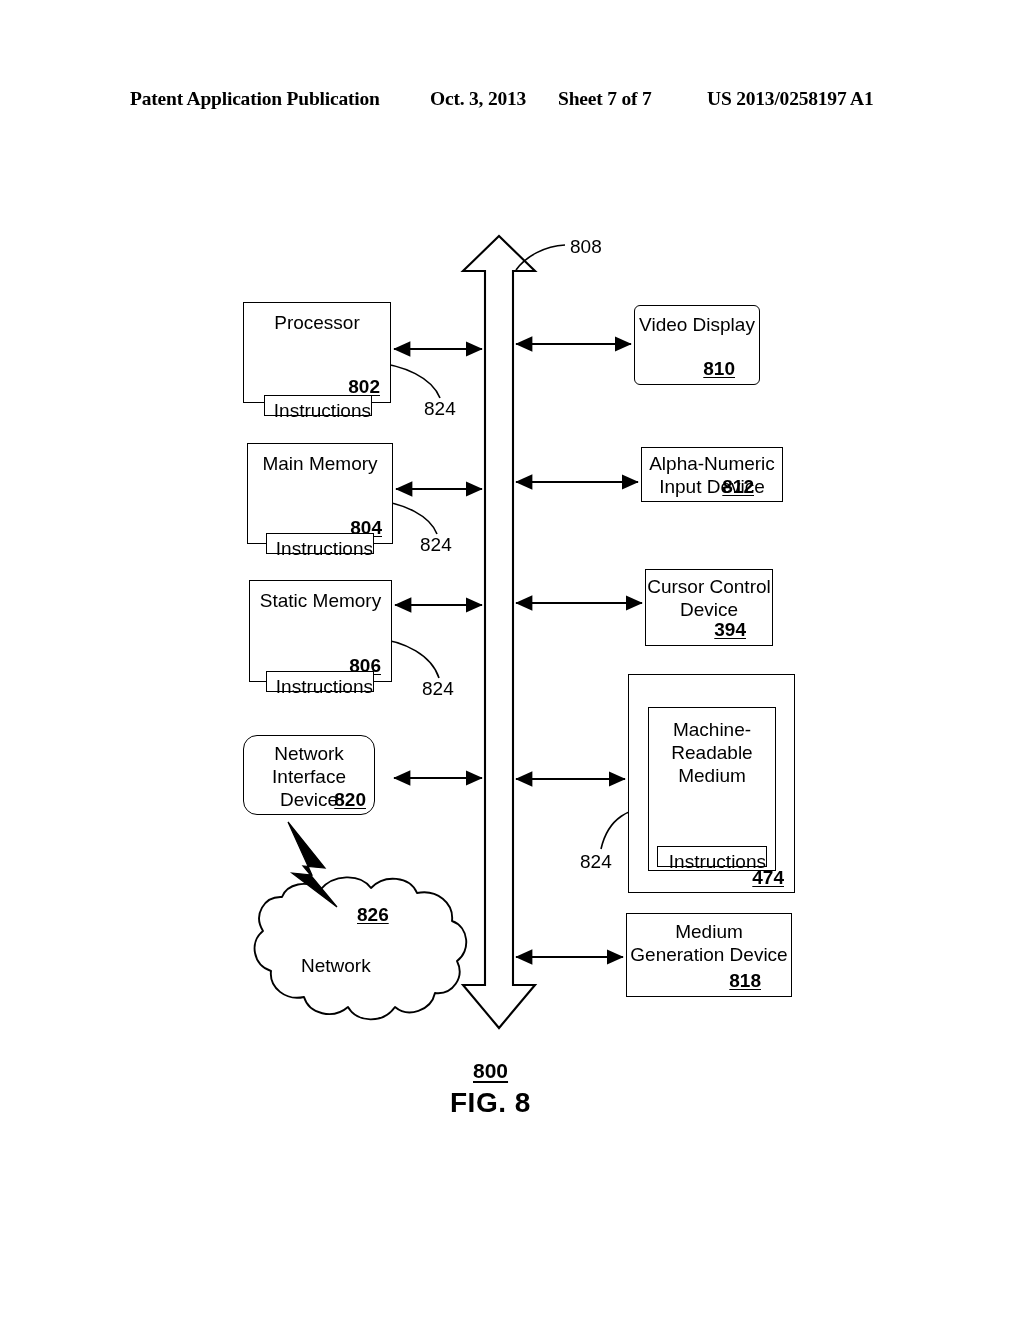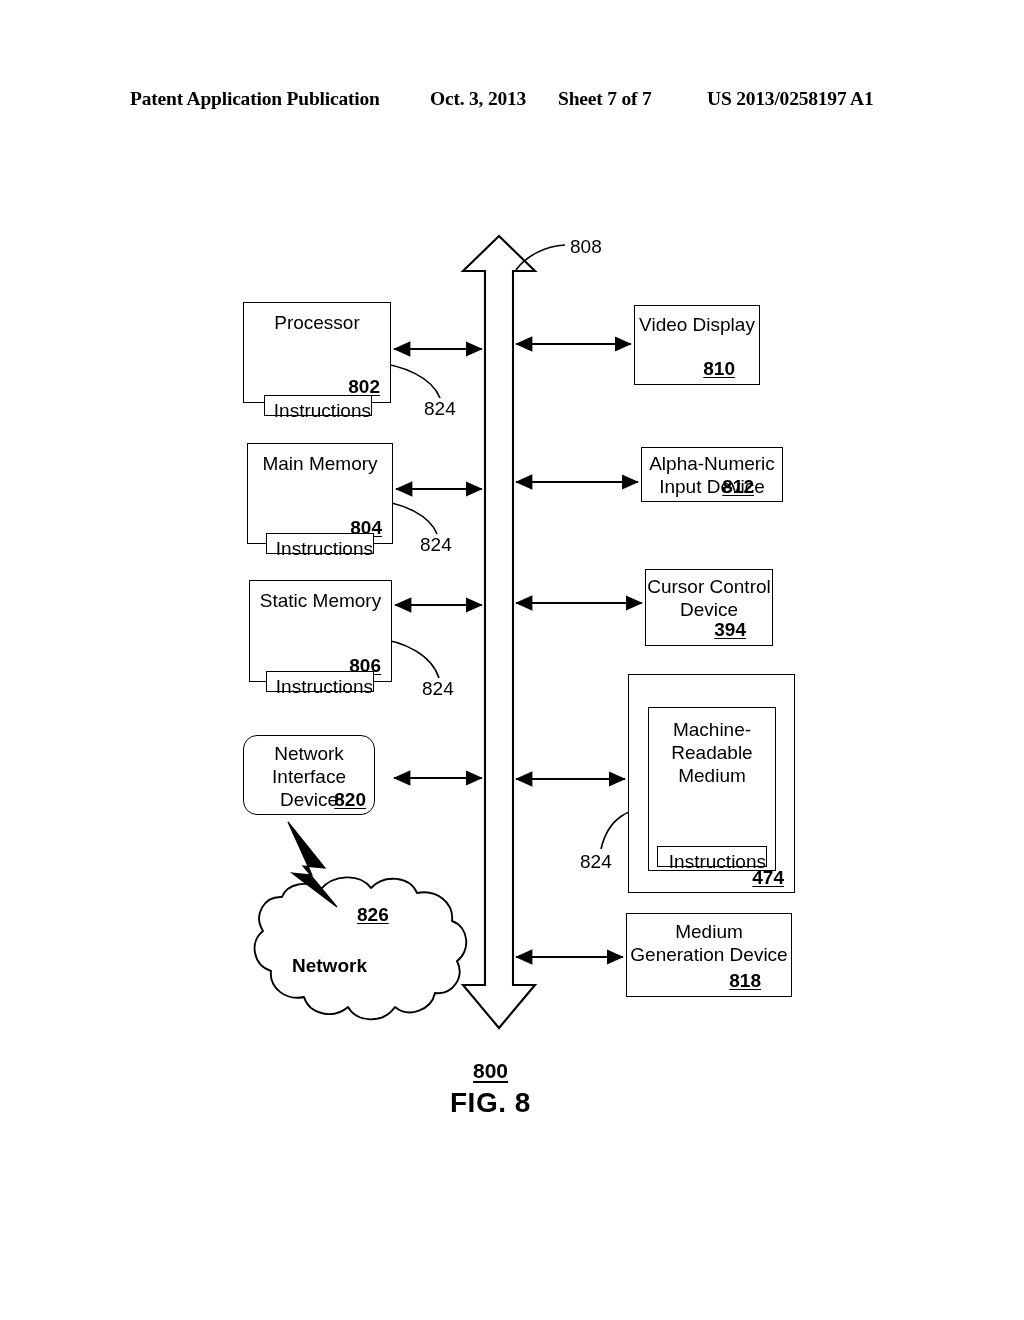--- a/index.html
+++ b/index.html
@@ -82,21 +82,21 @@
     text-underline-offset: 2px;
     font-size: 19px;
   }
 
   
   #box-processor   { left: 243px; top: 302px; width: 148px; height: 101px; }
   #box-mainmem     { left: 247px; top: 443px; width: 146px; height: 101px; }
   #box-staticmem   { left: 249px; top: 580px; width: 143px; height: 102px; }
   #box-netiface    { left: 243px; top: 735px; width: 132px; height: 80px; border-radius: 14px; }
 
-  #box-video       { left: 634px; top: 305px; width: 126px; height: 80px; }
+  #box-video       { left: 634px; top: 305px; width: 126px; height: 80px; border-radius: 6px; }
   #box-alphanum    { left: 641px; top: 447px; width: 142px; height: 55px; }
   #box-cursor      { left: 645px; top: 569px; width: 128px; height: 77px; }
   #box-mrm-outer   { left: 628px; top: 674px; width: 167px; height: 219px; }
   #box-mrm-inner   { left: 648px; top: 707px; width: 128px; height: 164px; }
   #box-signal      { left: 626px; top: 913px; width: 166px; height: 84px; }
 
   .instr-box {
     position: absolute;
     box-sizing: border-box;
     border: 1.4px solid #000;
@@ -128,21 +128,21 @@
     line-height: 22px;
     white-space: pre-line;
     text-align: center;
   }
   #lbl-808 { left: 570px; top: 236px; }
   #lbl-824a { left: 424px; top: 398px; }
   #lbl-824b { left: 420px; top: 534px; }
   #lbl-824c { left: 422px; top: 678px; }
   #lbl-824d { left: 580px; top: 851px; }
   #lbl-826 { left: 357px; top: 904px; font-weight: bold; text-decoration: underline; text-underline-offset: 2px; }
-  #lbl-network { left: 292px; top: 955px; font-weight: bold; }
+  #lbl-network { left: 301px; top: 955px; }
   #lbl-800 {
     left: 473px; top: 1060px;
     font-weight: bold; font-size: 21px;
     text-decoration: underline; text-underline-offset: 3px;
   }
   #lbl-fig {
     left: 450px; top: 1092px;
     font-weight: bold; font-size: 28px;
     font-family: "Liberation Sans", sans-serif;
     letter-spacing: 0.5px;

